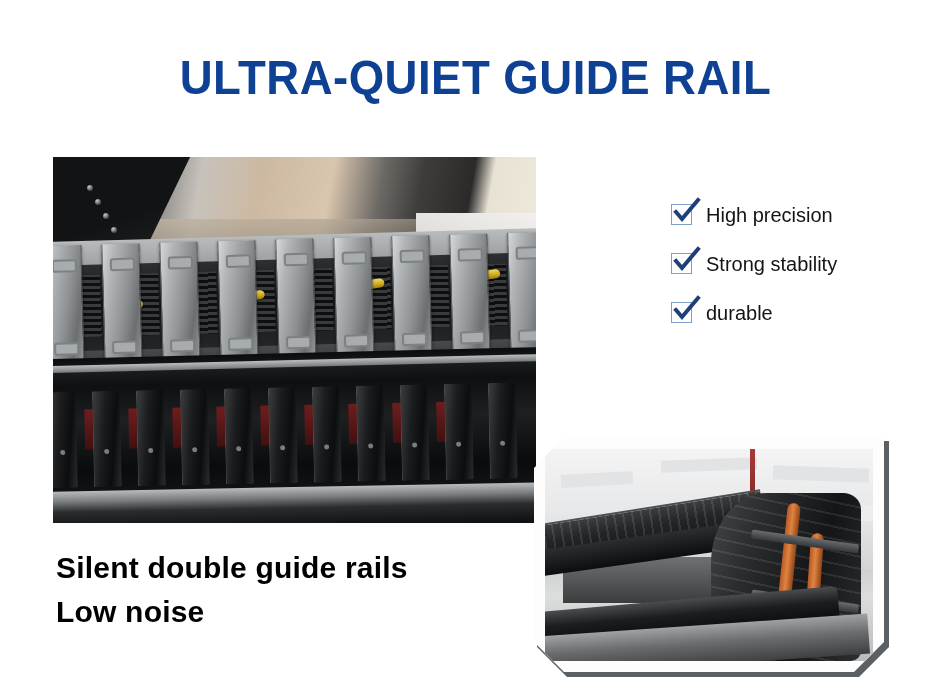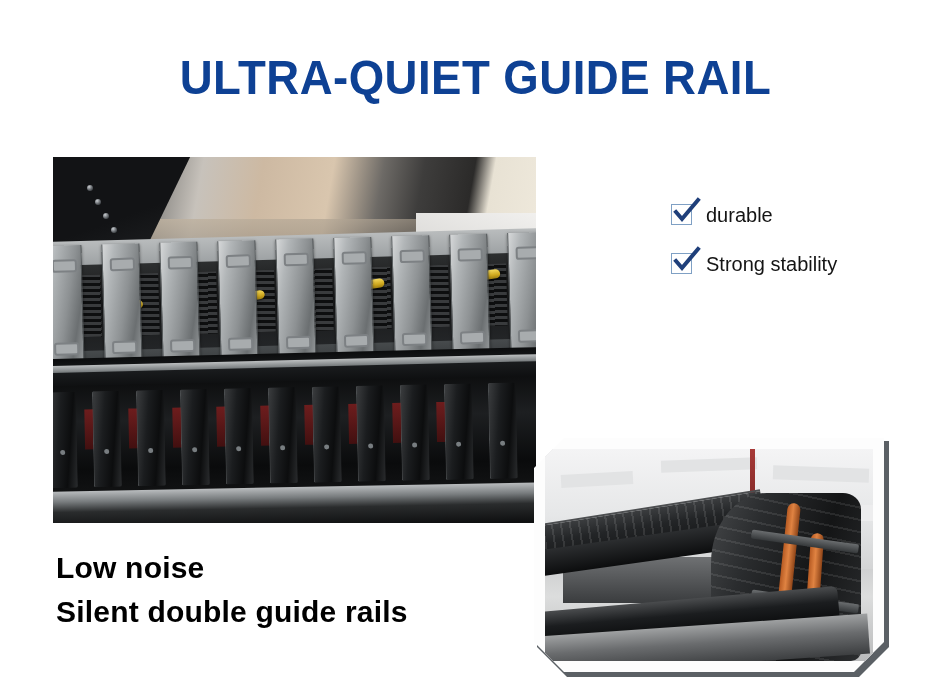--- a/index.html
+++ b/index.html
@@ -378,45 +378,53 @@
     <span class="blink" style="left:358px;"></span>
     <span class="blink" style="left:402px;"></span>
     <span class="blink" style="left:446px;"></span>
   </div>
 
   <div class="mp-layer mp-bottom-rail"></div>
 </div>
 
 <div class="features">
 
+  <div class="feature-row">
+    <span class="checkbox">
+      <svg viewBox="0 0 30 30" aria-hidden="true">
+        <path d="M5 15 L11 22 L27 3" fill="none" stroke="#1f3f7a" stroke-width="4" stroke-linecap="square" stroke-linejoin="miter"></path>
+      </svg>
+    </span>
+    <span class="feature-label">High precision</span>
+  </div>
+
+  <div class="feature-row">
+    <span class="checkbox">
+      <svg viewBox="0 0 30 30" aria-hidden="true">
+        <path d="M5 15 L11 22 L27 3" fill="none" stroke="#1f3f7a" stroke-width="4" stroke-linecap="square" stroke-linejoin="miter"></path>
+      </svg>
+    </span>
+    <span class="feature-label">Strong stability</span>
+  </div>
 
   <div class="feature-row">
     <span class="checkbox">
       <svg viewBox="0 0 30 30" aria-hidden="true">
         <path d="M5 15 L11 22 L27 3" fill="none" stroke="#1f3f7a" stroke-width="4" stroke-linecap="square" stroke-linejoin="miter"></path>
       </svg>
     </span>
     <span class="feature-label">durable</span>
   </div>
 
-  <div class="feature-row">
-    <span class="checkbox">
-      <svg viewBox="0 0 30 30" aria-hidden="true">
-        <path d="M5 15 L11 22 L27 3" fill="none" stroke="#1f3f7a" stroke-width="4" stroke-linecap="square" stroke-linejoin="miter"></path>
-      </svg>
-    </span>
-    <span class="feature-label">Strong stability</span>
-  </div>
-
 
 </div>
 
 <div class="tagline">
+  <div>Silent double guide rails</div>
   <div>Low noise</div>
-  <div>Silent double guide rails</div>
 </div>
 
 <div class="inset-wrap">
   <div class="inset-shadow"></div>
   <div class="inset-frame">
     <div class="inset-photo">
 
       <div class="ip ip-ceiling">
         <span class="ip-beam" style="left:16px; top:24px; width:72px; height:13px; transform:rotate(-3deg);"></span>
         <span class="ip-beam" style="left:116px; top:10px; width:96px; height:12px; transform:rotate(-2deg);"></span>

